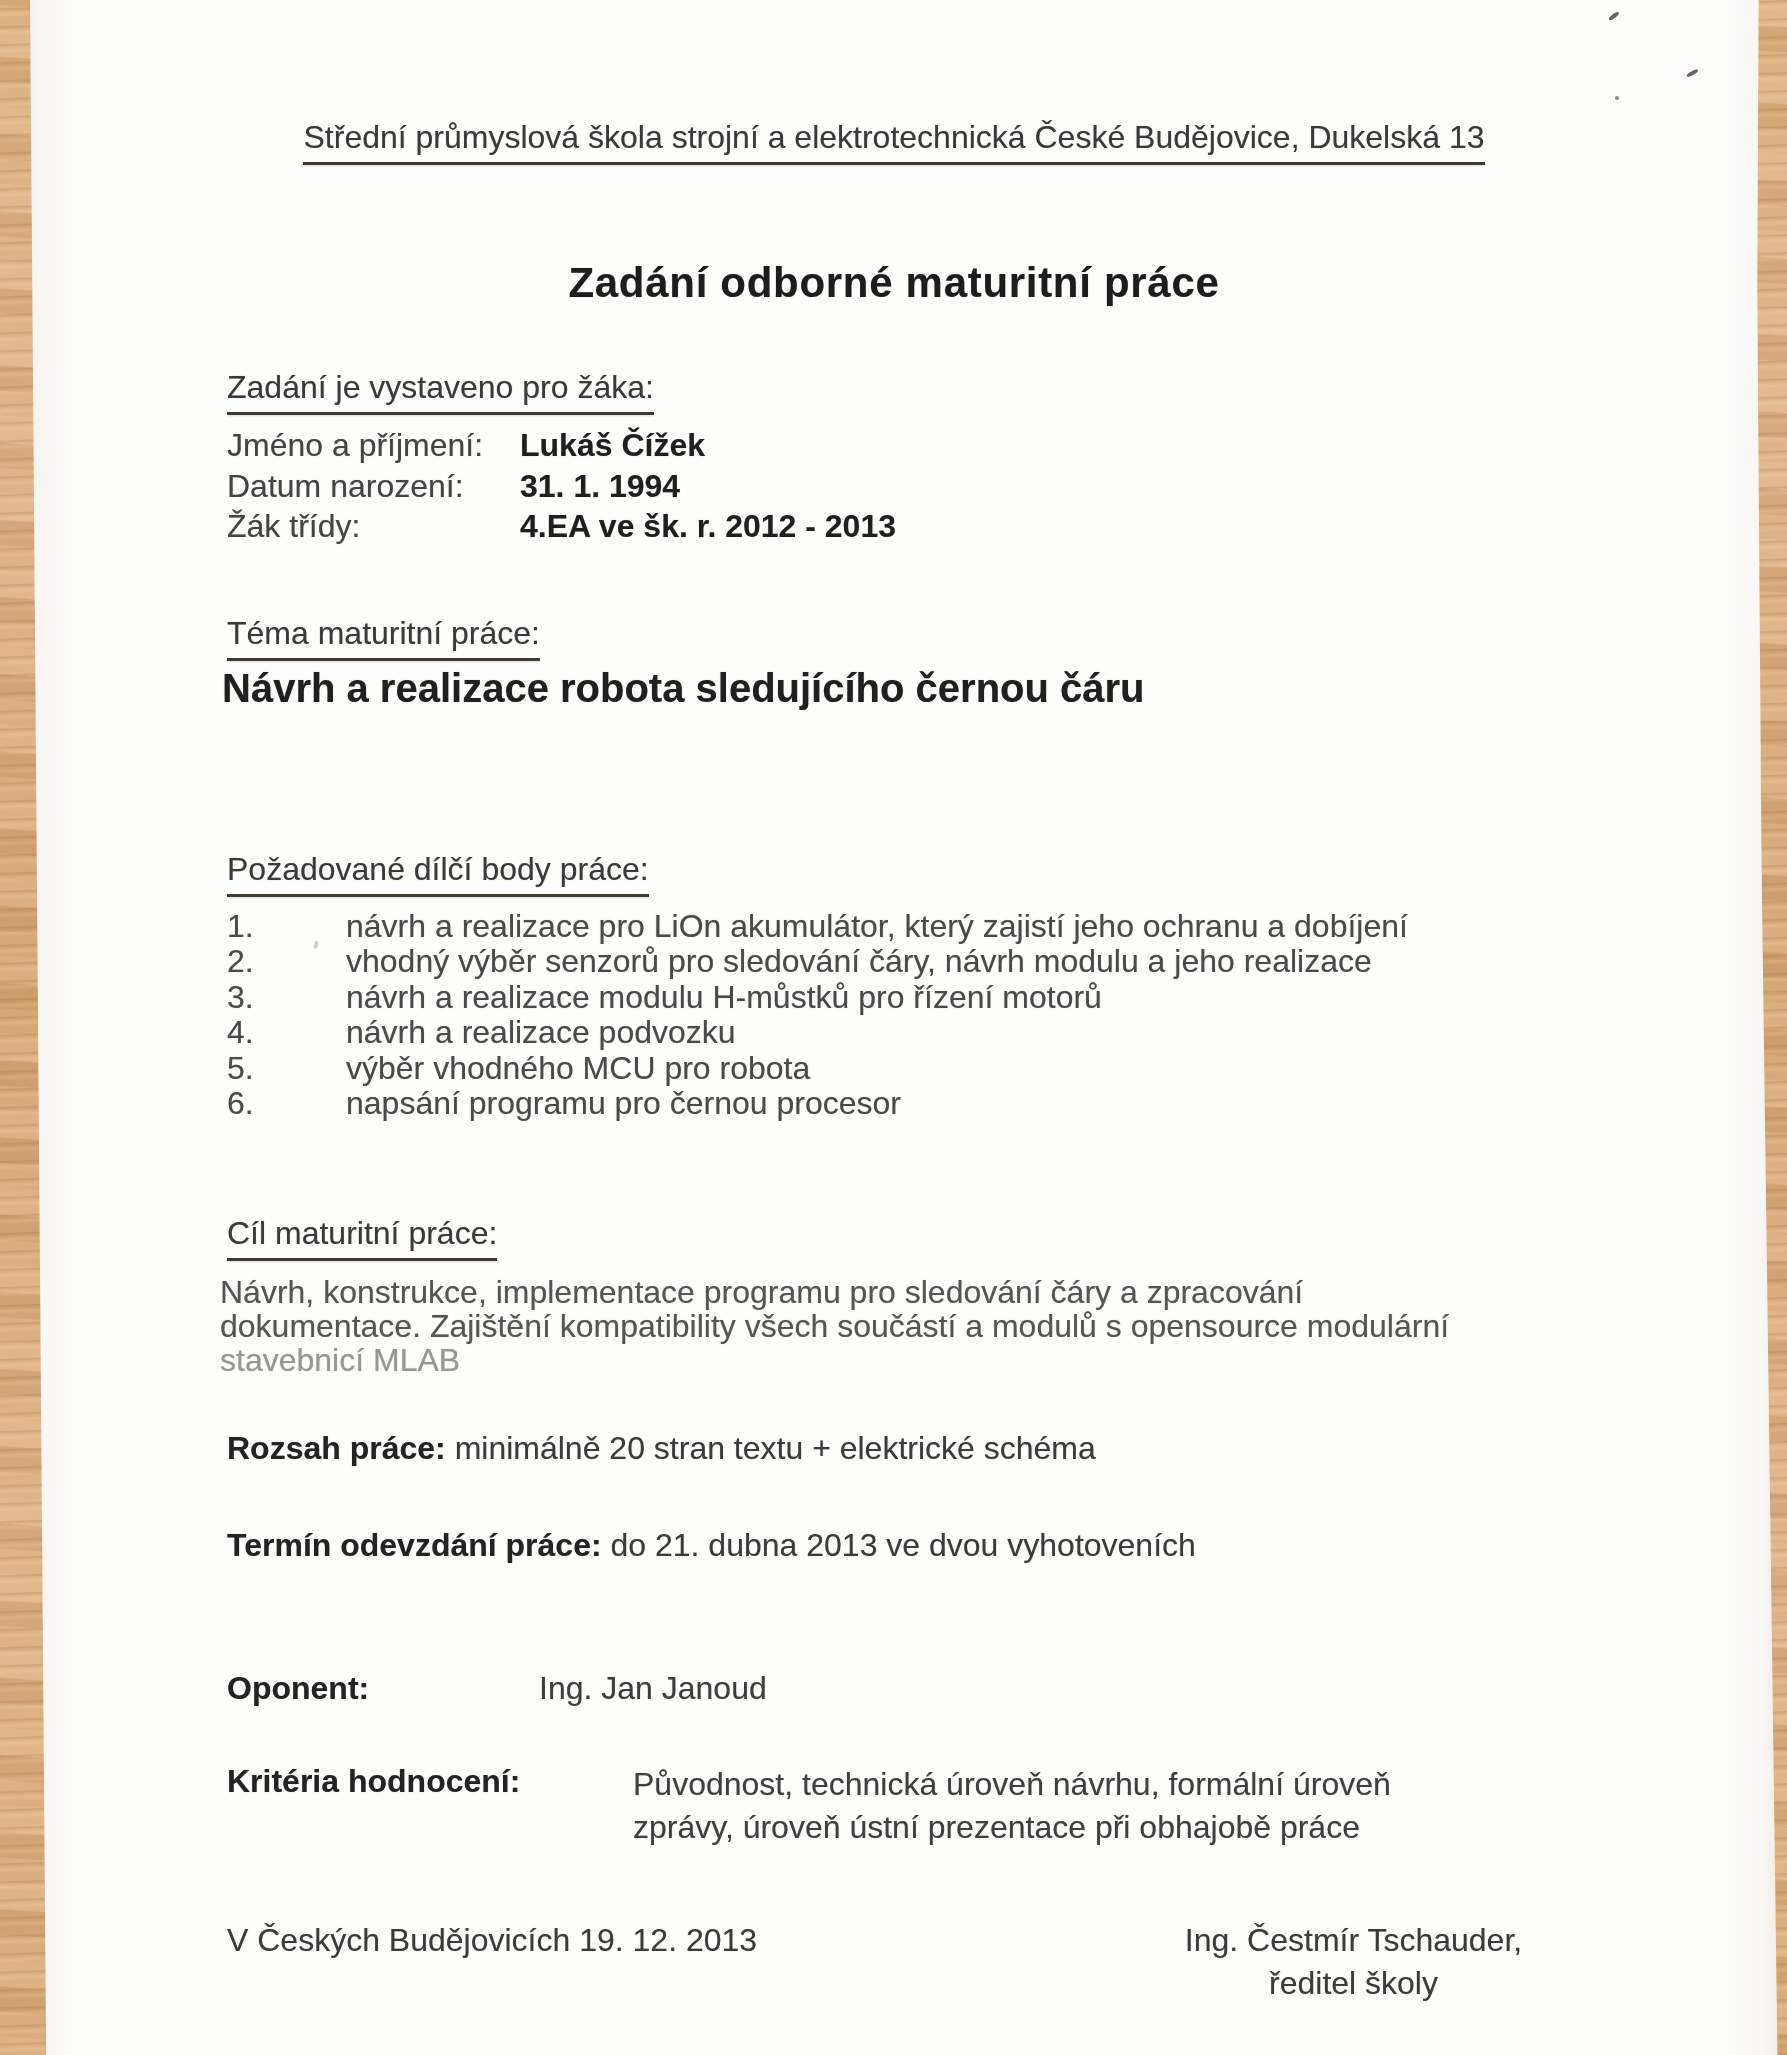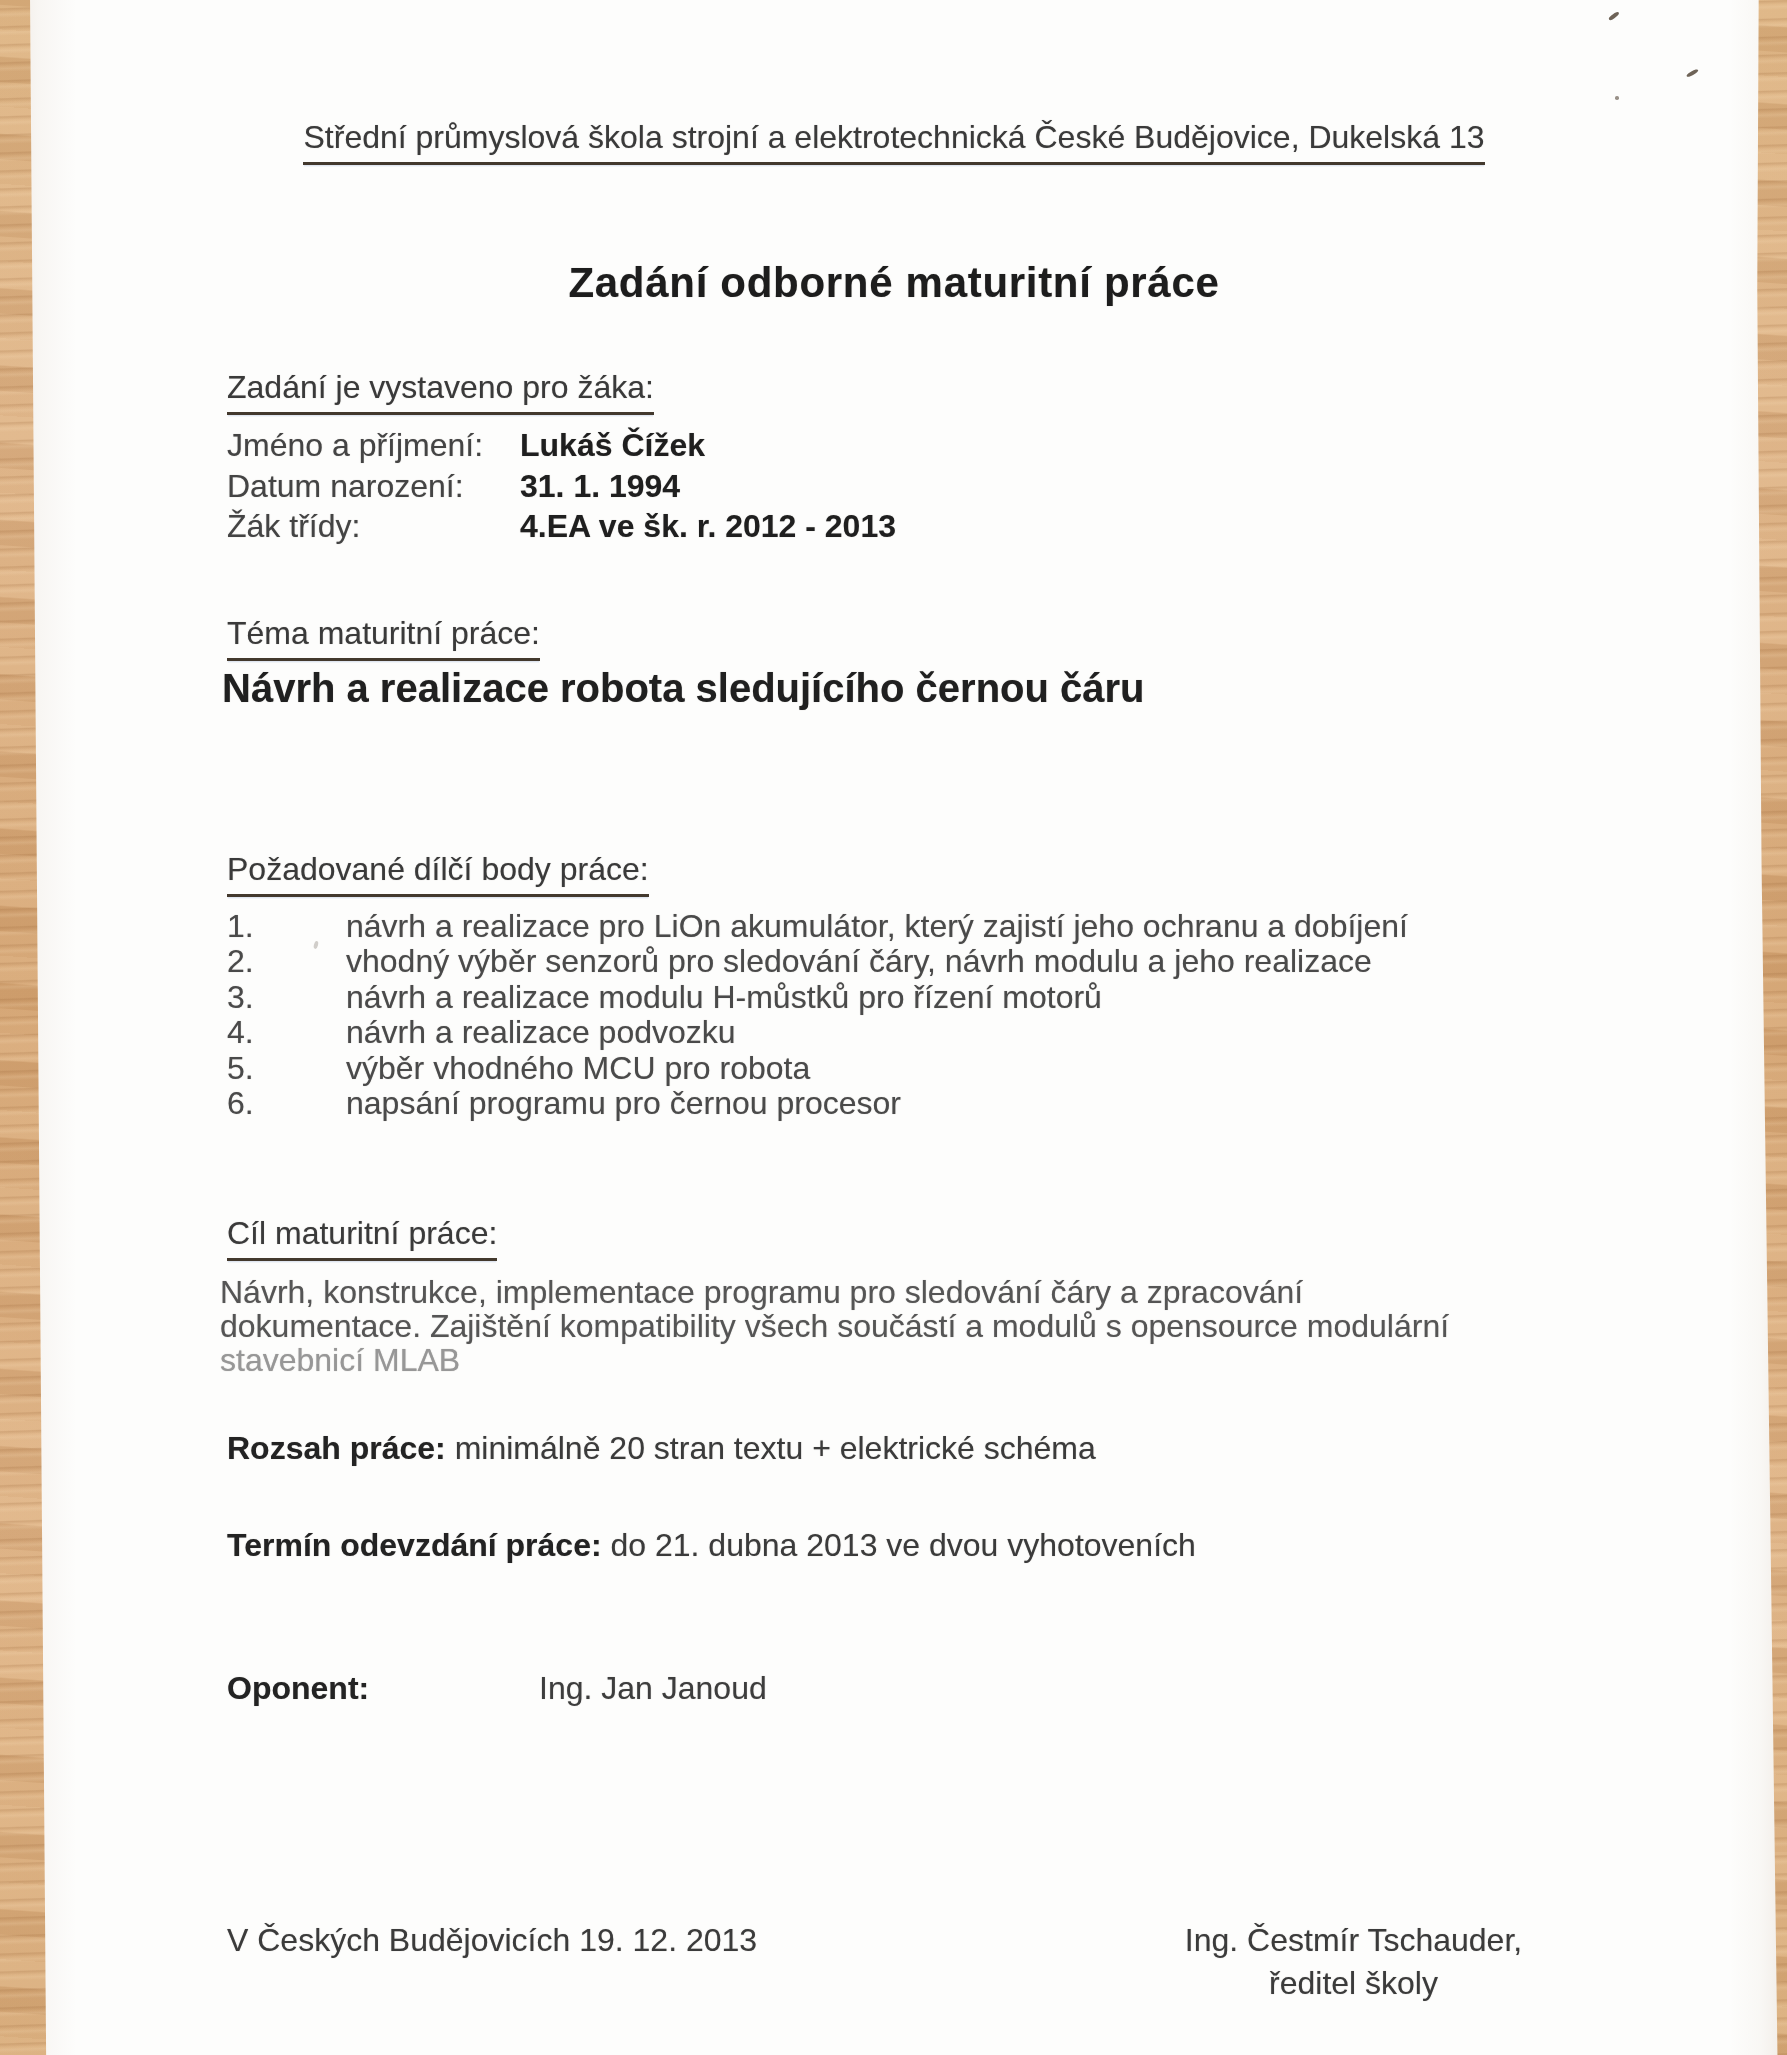--- a/index.html
+++ b/index.html
@@ -139,20 +139,27 @@
     <div class="blk fs-body" style="top:1527px;left:227px;">
       <span class="b">Termín odevzdání práce:</span>
       <span>do 21. dubna 2013 ve dvou vyhotoveních</span>
     </div>
 
     <div class="blk fs-body" style="top:1670px;left:227px;width:978px;">
       <span class="b">Oponent:</span>
       <span class="people-value">Ing. Jan Janoud</span>
     </div>
 
+    <div class="blk fs-body" style="top:1763px;left:227px;width:1327px;">
+      <span class="b">Kritéria hodnocení:</span>
+      <span class="criteria-lines">
+        <div>Původnost, technická úroveň návrhu, formální úroveň</div>
+        <div>zprávy, úroveň ústní prezentace při obhajobě práce</div>
+      </span>
+    </div>
 
     <div class="blk fs-body" style="top:1922px;left:227px;">V Českých Budějovicích 19. 12. 2013</div>
     <div class="blk fs-body sig-block" style="top:1922px;">
       <div>Ing. Čestmír Tschauder,</div>
       <div class="sig-role">ředitel školy</div>
     </div>
 
   </div>
 
   <div class="speck s1"></div>

